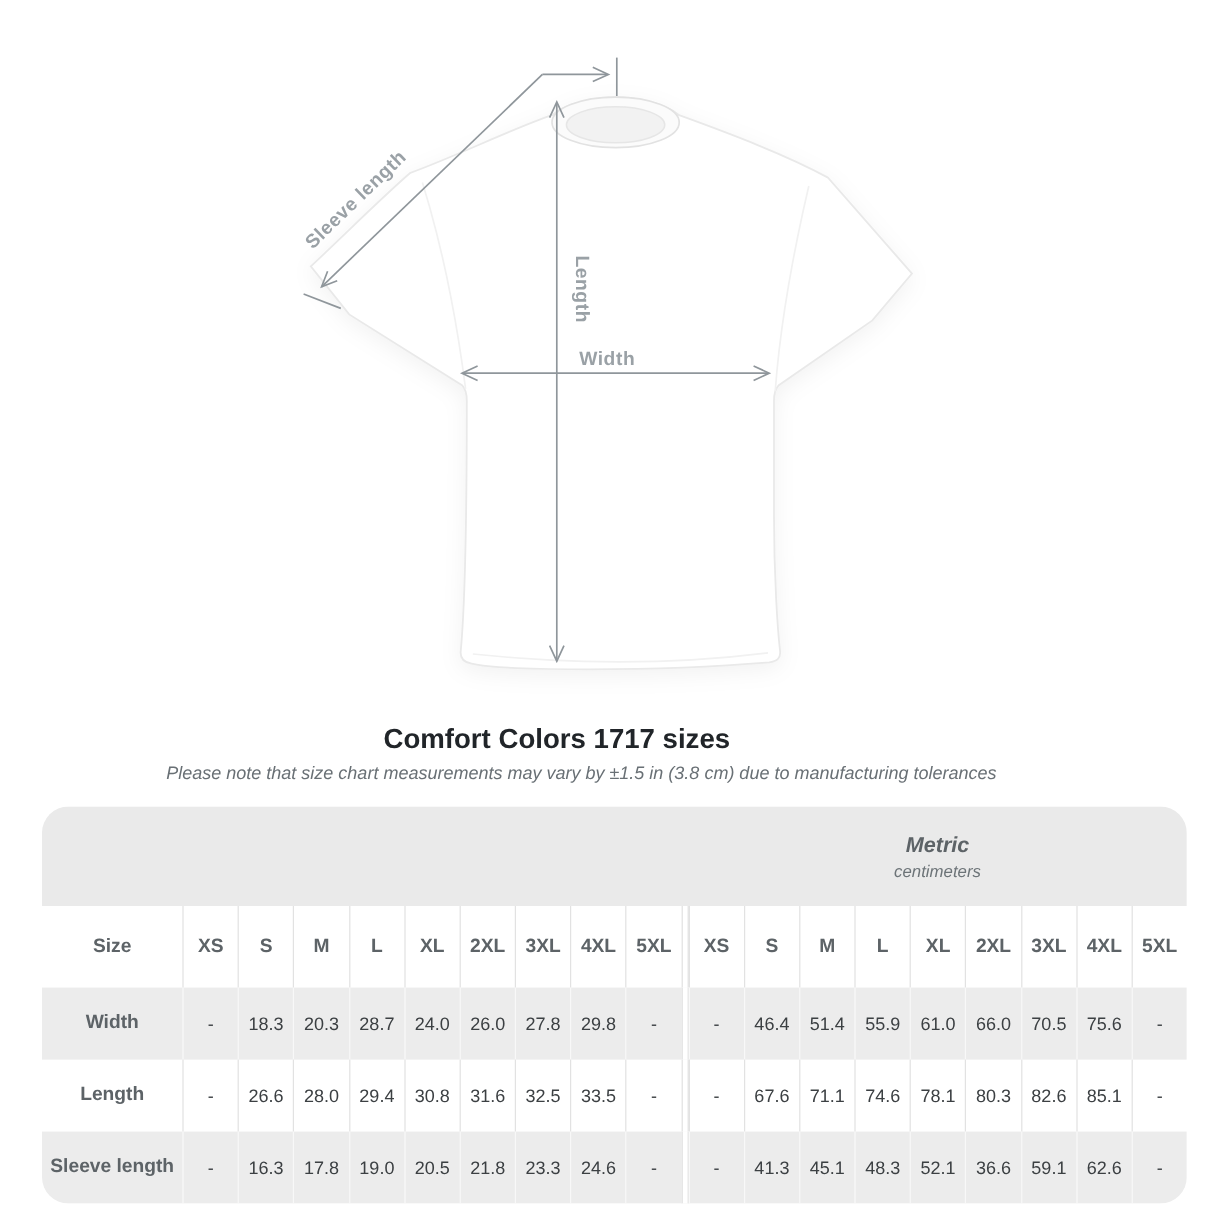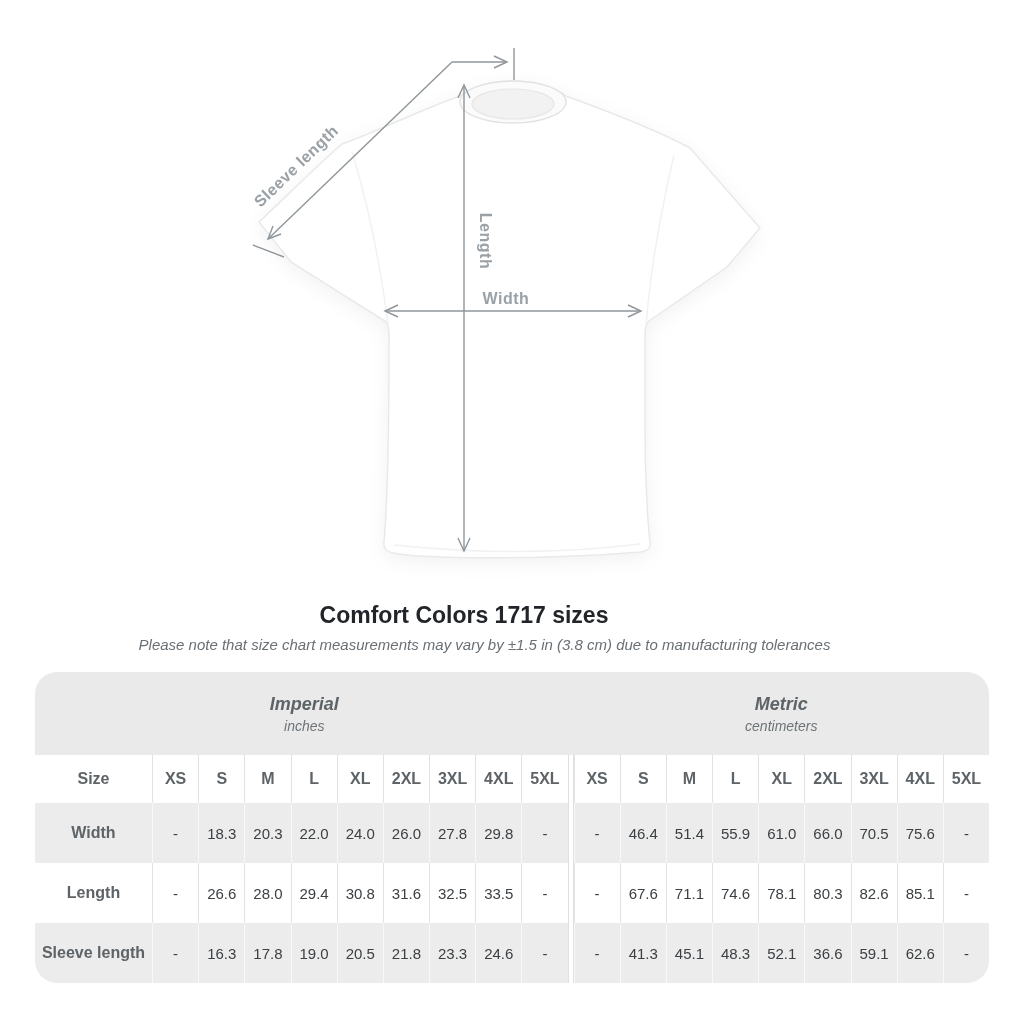--- a/index.html
+++ b/index.html
@@ -19,21 +19,21 @@
   
   #size-table{position:absolute;left:35px;top:672px;width:954px;border-radius:22px;overflow:hidden;}
   .grid{display:grid;grid-template-columns:117px repeat(9,1fr) 6px repeat(9,1fr);}
   #band{background:#eaeaea;height:83px;}
   .band-half{display:flex;flex-direction:column;align-items:center;justify-content:center;gap:3px;}
   .band-half.lft{grid-column:1/12;}
   .band-half.rgt{grid-column:12/21;}
   .band-title{font-size:18px;font-weight:bold;font-style:italic;color:#5d6367;}
   .band-sub{font-size:14px;font-style:italic;color:#6d7478;}
   .row{height:60px;}
-  .row.hdr{height:48px;}
+  .row.hdr{height:68px;}
   .row.striped{background:#ececec;}
   .cell{display:flex;align-items:center;justify-content:center;border-left:1px solid #e2e2e2;}
   .row .cell:first-child{border-left:none;justify-content:center;}
   .row.striped .cell{border-left-color:#f8f8f8;}
   .row .cell.spacer{background:#ffffff;border-left:1px solid #e0e0e0;border-right:1px solid #e0e0e0;}
   .hd{font-size:16px;font-weight:bold;color:#5d6367;}
   .val{font-size:15px;color:#3c4043;}
 </style>
 </head>
 <body>
@@ -90,24 +90,20 @@
     <text class="ann-label" x="506" y="304" text-anchor="middle">Width</text>
   </g>
 </svg>
 
 <div id="chart-title">Comfort Colors 1717 sizes</div>
 <div id="chart-subtitle">Please note that size chart measurements may vary by ±1.5 in (3.8 cm) due to manufacturing tolerances</div>
 
 <div id="size-table">
 
   <div id="band" class="grid">
-    <div class="band-half lft">
-      <div class="band-title">Imperial</div>
-      <div class="band-sub">inches</div>
-    </div>
     <div class="band-half rgt">
       <div class="band-title">Metric</div>
       <div class="band-sub">centimeters</div>
     </div>
   </div>
 
   <div class="grid row hdr">
     <div class="cell hd">Size</div>
     <div class="cell hd">XS</div>
     <div class="cell hd">S</div>
@@ -128,21 +124,21 @@
     <div class="cell hd">3XL</div>
     <div class="cell hd">4XL</div>
     <div class="cell hd">5XL</div>
   </div>
 
   <div class="grid row striped">
     <div class="cell hd">Width</div>
     <div class="cell val">-</div>
     <div class="cell val">18.3</div>
     <div class="cell val">20.3</div>
-    <div class="cell val">22.0</div>
+    <div class="cell val">28.7</div>
     <div class="cell val">24.0</div>
     <div class="cell val">26.0</div>
     <div class="cell val">27.8</div>
     <div class="cell val">29.8</div>
     <div class="cell val">-</div>
     <div class="cell spacer"></div>
     <div class="cell val">-</div>
     <div class="cell val">46.4</div>
     <div class="cell val">51.4</div>
     <div class="cell val">55.9</div>

